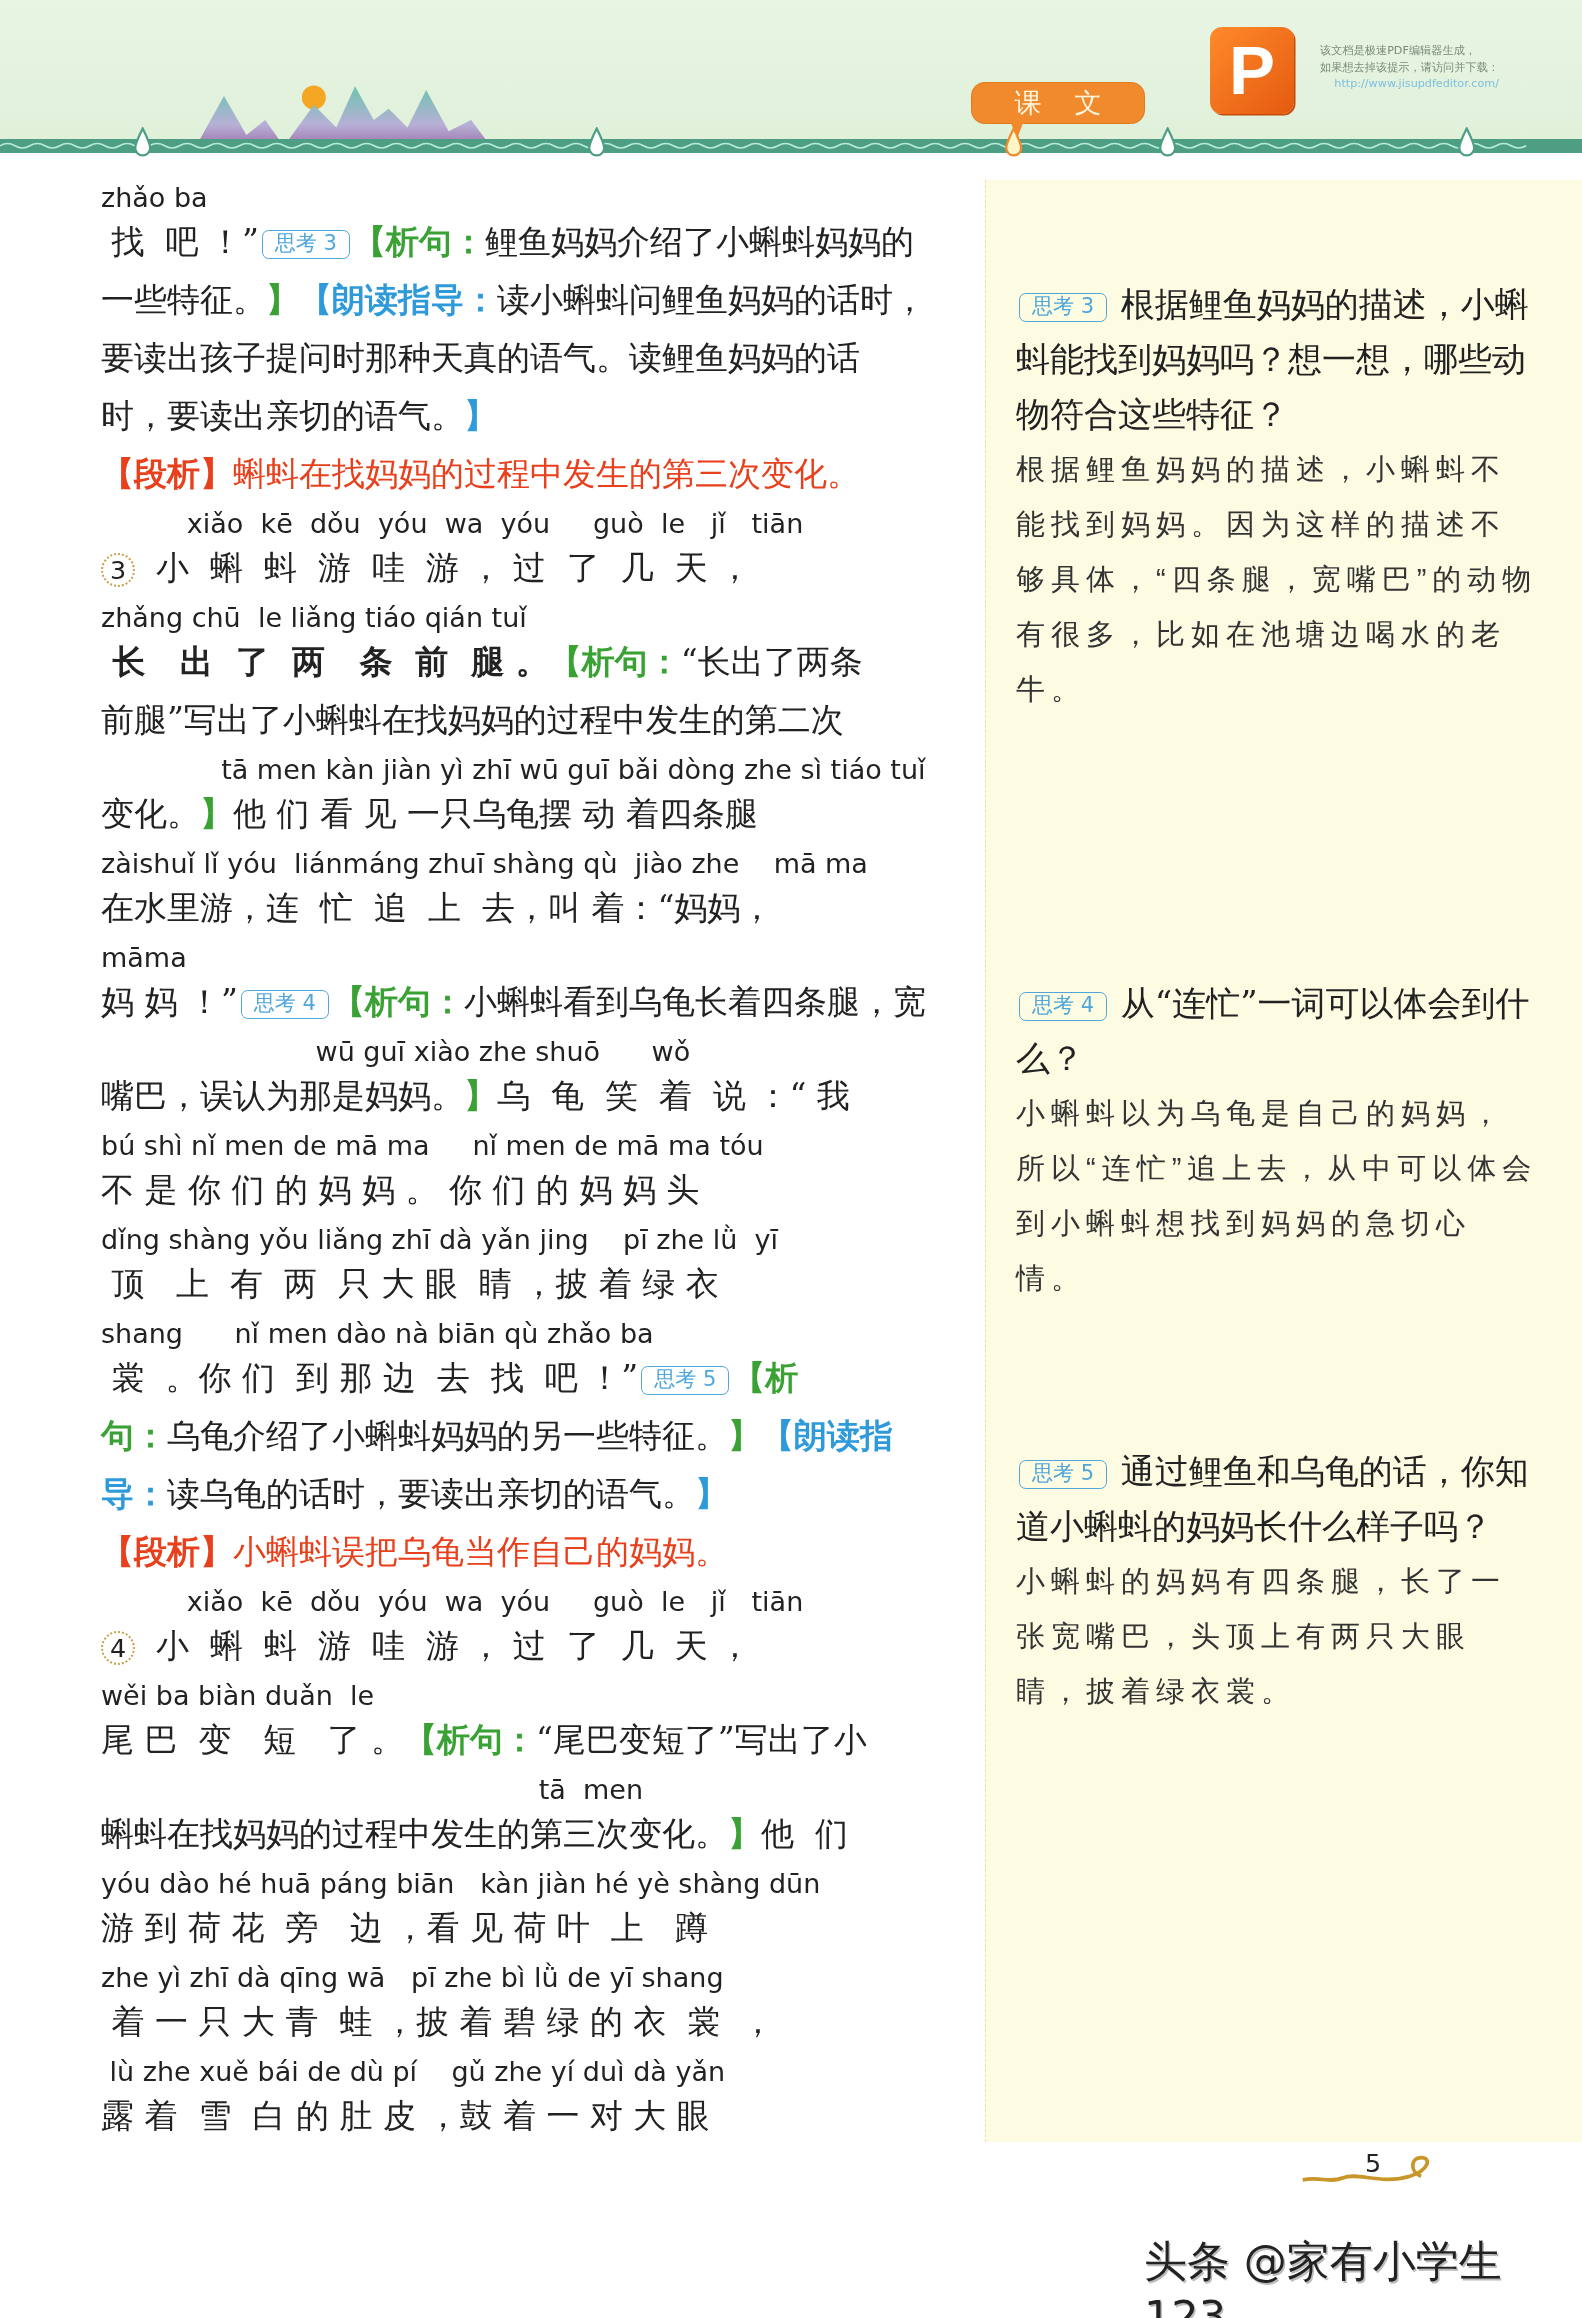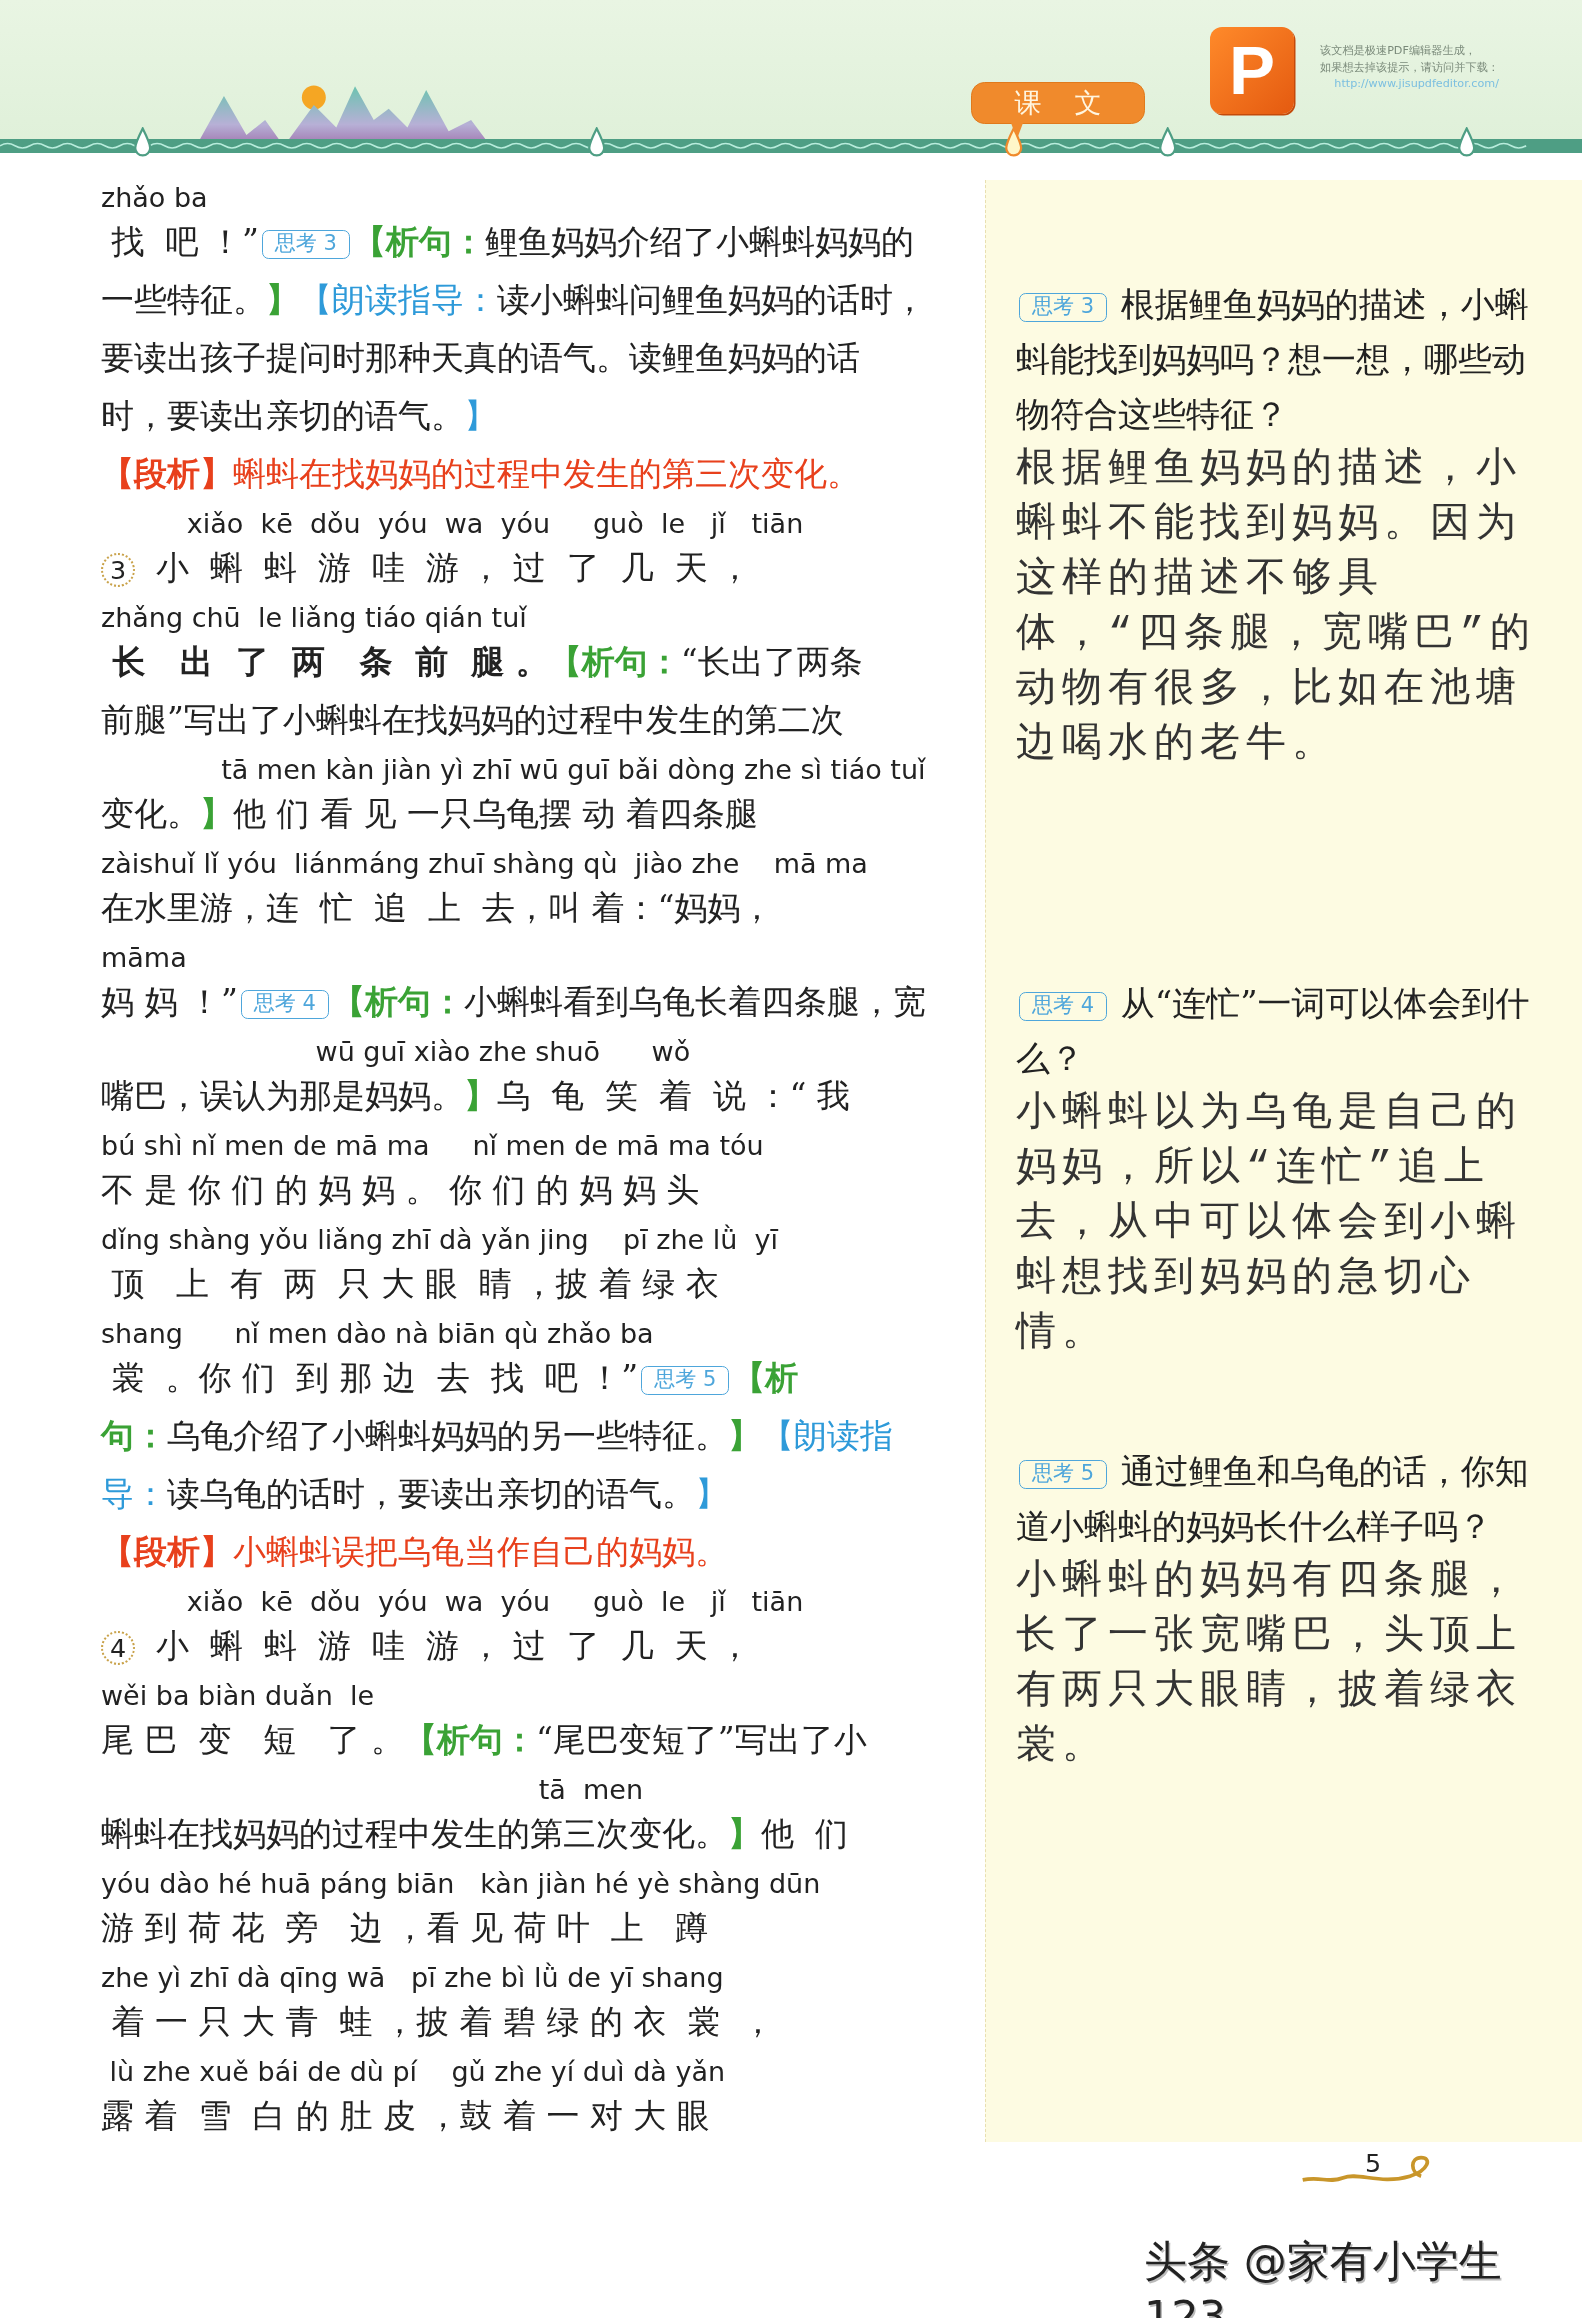--- a/index.html
+++ b/index.html
@@ -12,29 +12,29 @@
   .tab{position:absolute;left:971px;top:82px;width:174px;height:42px;background:#f08a2c;border-radius:13.5px;border:1.5px solid #e07a1c;color:#fff6e0;font-size:27px;display:flex;align-items:center;justify-content:center;letter-spacing:33px;padding-left:33px;box-sizing:border-box;}
   .tab-tail{position:absolute;left:1011px;top:123px;width:0;height:0;border-left:6.7px solid transparent;border-right:6.7px solid transparent;border-top:16.5px solid #f08a2c;}
   .plogo{position:absolute;left:1210px;top:27px;width:84px;height:87px;border-radius:12px;background:linear-gradient(135deg,#ff8a2a,#e45a10);box-shadow:1.5px 1.5px 0 #c44a0a;color:#fff;font-size:69px;font-weight:bold;display:flex;align-items:center;justify-content:center;font-family:"Liberation Sans",sans-serif;}
   .wm{position:absolute;left:1320px;top:43px;font-size:11.2px;color:#7a8a7a;line-height:16.5px;}
   .wm .url{color:#7bbfe0;text-align:right;}
   .left{position:absolute;left:101px;top:180px;width:874px;}
   .line{position:relative;width:874px;}
   .py{font-size:27px;color:#222;height:36px;line-height:36px;white-space:pre;font-family:"DejaVu Sans",sans-serif;letter-spacing:0;}
   .hz{font-size:33px;height:58px;line-height:52px;white-space:nowrap;font-family:"DejaVu Serif","Liberation Serif",serif;}
   .green{color:#3aa235;font-weight:bold;font-family:"DejaVu Sans",sans-serif;}
-  .blue{color:#2e9ad9;font-weight:normal;font-family:"DejaVu Sans",sans-serif;}
+  .blue{color:#2e9ad9;font-weight:bold;font-family:"DejaVu Sans",sans-serif;}
   .red{color:#e8401c;}
   .redb{color:#e8401c;font-weight:bold;font-family:"DejaVu Sans",sans-serif;}
   .badge{display:inline-block;font-size:21px;line-height:25.4px;height:27px;padding:0 12px;border:1.5px solid #4ea6db;border-radius:6.7px;color:#4ea6db;vertical-align:middle;margin:0 3px;font-family:"DejaVu Sans",sans-serif;}
   .num{display:inline-block;width:34px;height:34px;border-radius:50%;border:2.2px dotted #c9a24a;box-sizing:border-box;text-align:center;line-height:30px;font-size:25.4px;font-family:"DejaVu Sans",sans-serif;vertical-align:middle;}
   .right{position:absolute;left:985px;top:180px;width:598px;height:1962px;background:#fdfbe2;border-left:1.5px dashed #e8dfb0;box-sizing:border-box;}
   .q{position:absolute;left:30px;width:524px;}
   .q-title{font-size:34px;line-height:55px;font-family:"DejaVu Serif","Liberation Serif",serif;color:#222;}
-  .q-ans{font-size:40px;line-height:55px;letter-spacing:6px;font-family:Liberation Mono, monospace;color:#333;}
+  .q-ans{font-size:29px;line-height:55px;letter-spacing:6px;font-family:Liberation Sans, sans-serif;color:#333;}
   .pageno{position:absolute;left:1365px;top:2148px;font-size:25.4px;color:#222;}
   .swirl{position:absolute;left:1298px;top:2154px;}
   .footer-wm{position:absolute;left:1144px;top:2233px;font-size:43px;color:#222;text-shadow:1.5px 1.5px 0 #bbb;}
 </style>
 </head>
 <body>
 
 <div class="header">
   <svg class="mountains" viewBox="0 0 470 100" width="352" height="75">
     <defs>

